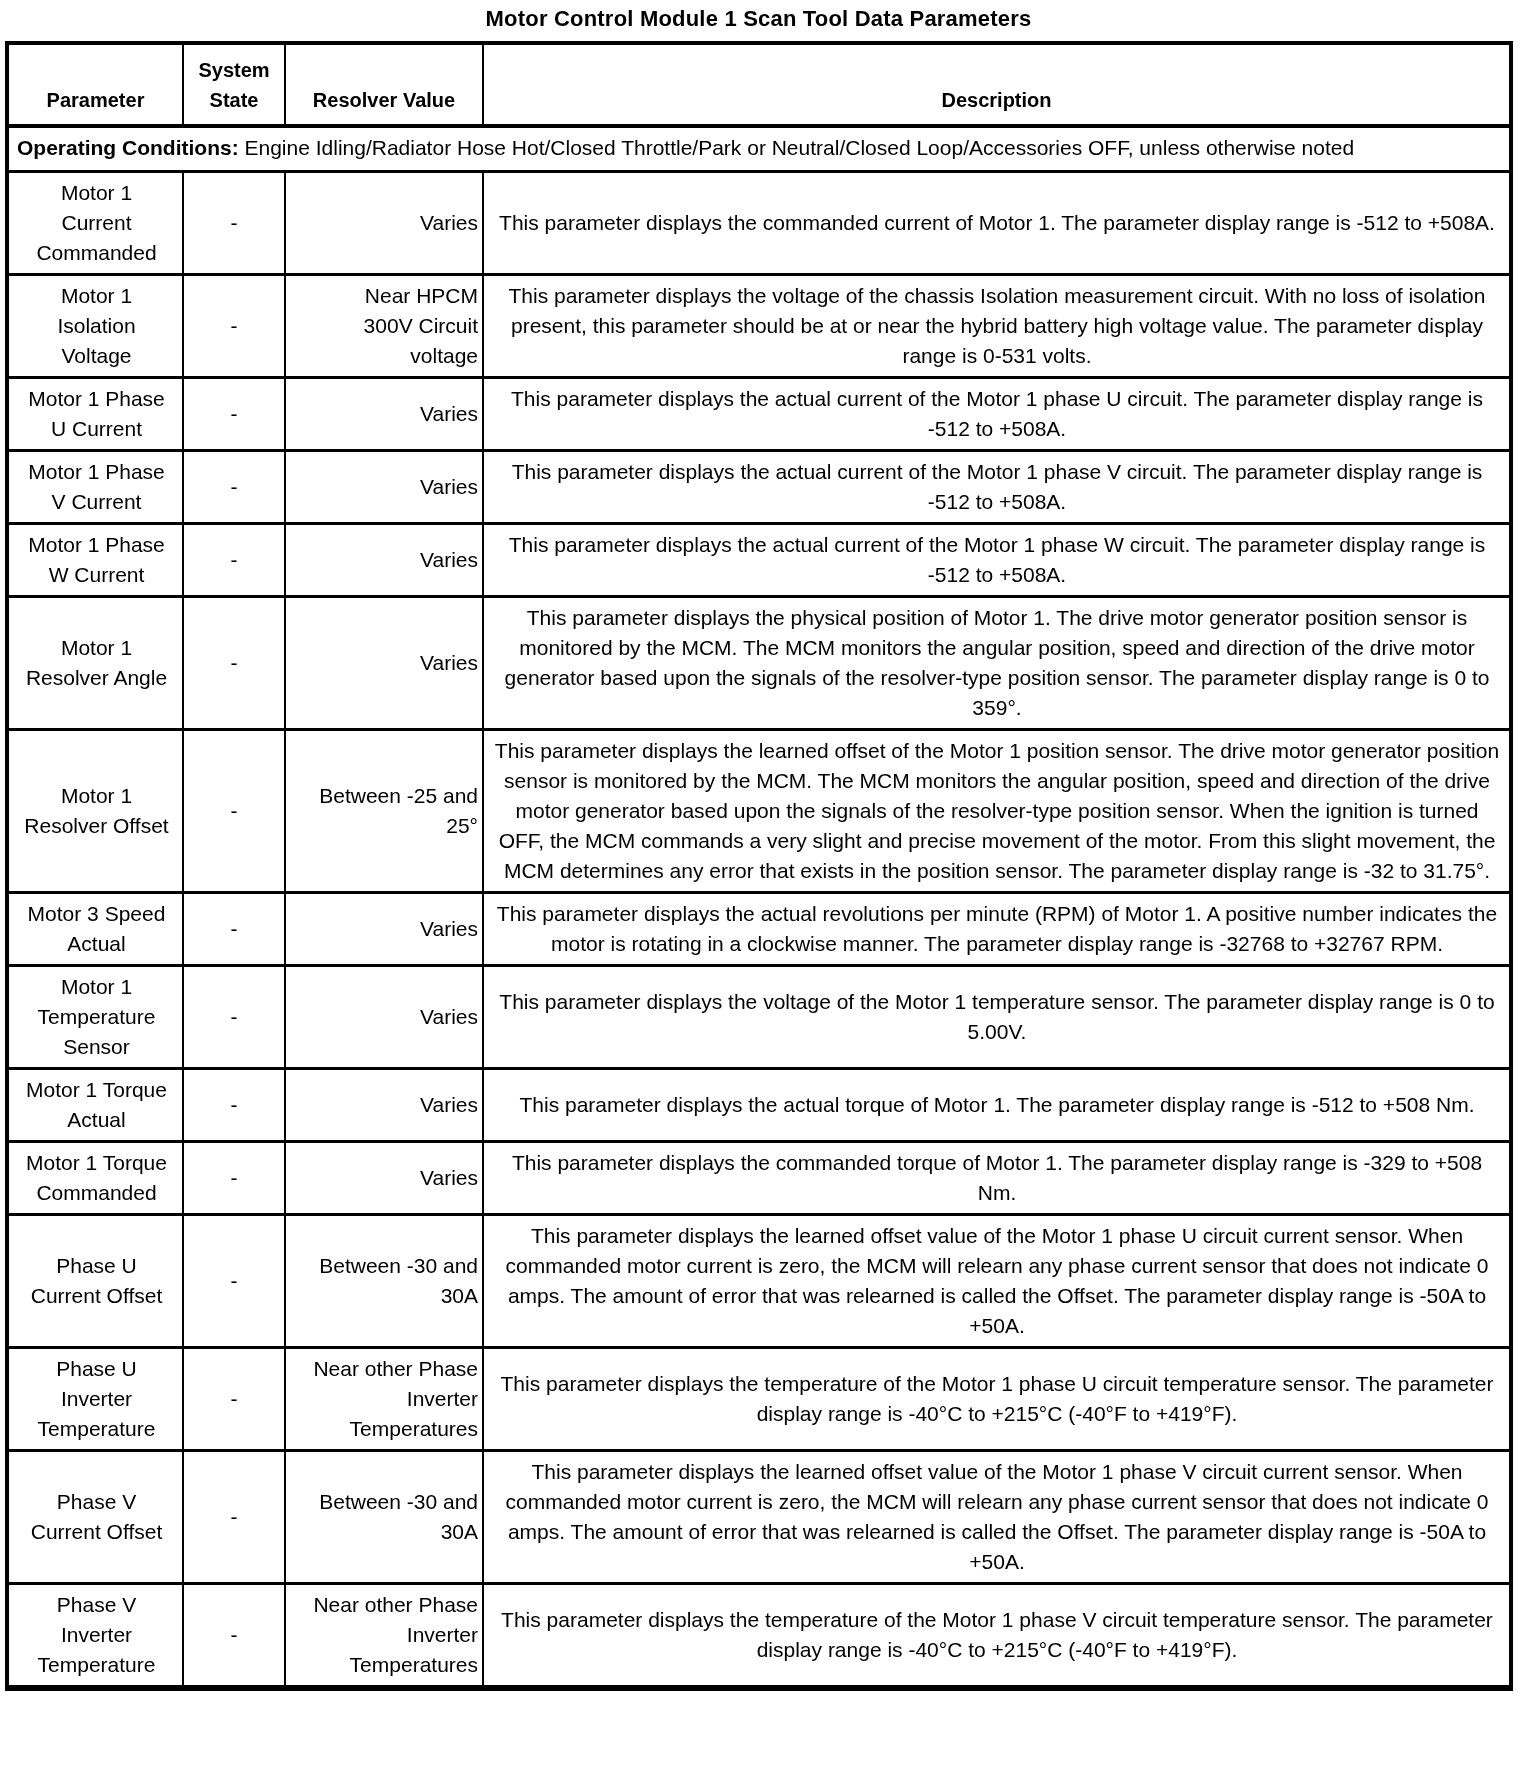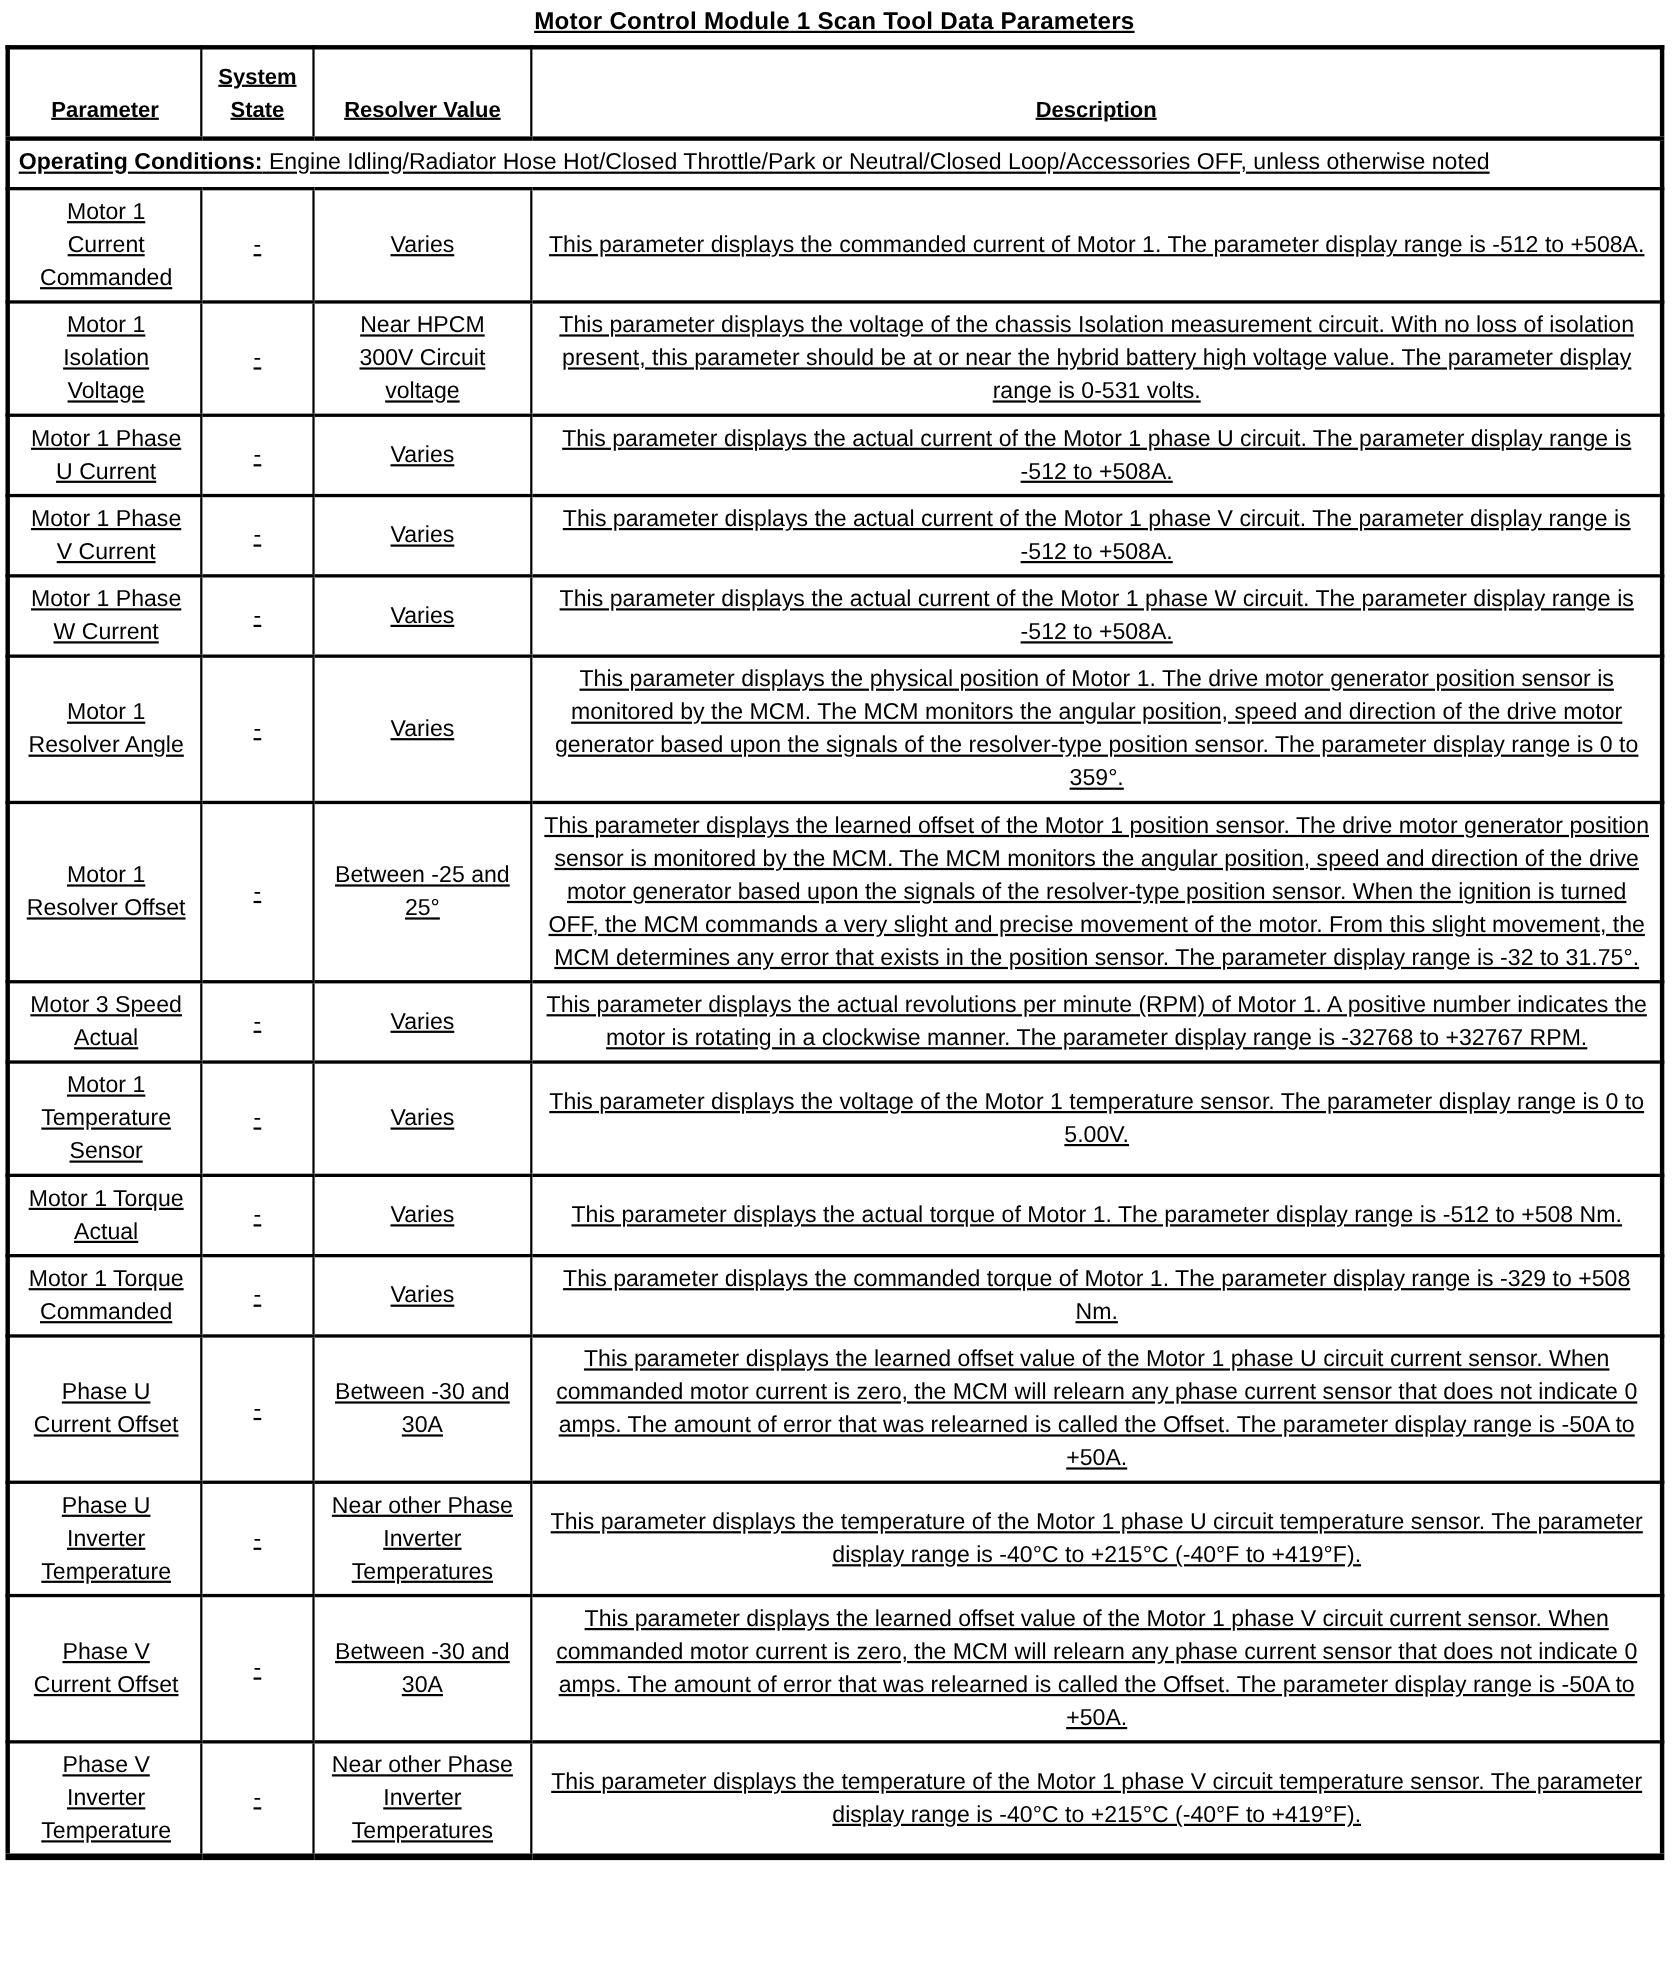--- a/index.html
+++ b/index.html
@@ -6,21 +6,20 @@
     margin: 0;
     padding: 0;
     background: #ffffff;
     color: #000000;
     font-family: "Liberation Sans", "DejaVu Sans", sans-serif;
   }
   .page {
     width: 1520px;
     box-sizing: border-box;
     padding: 4px 8px 6px 5px;
-    text-decoration: underline;
   }
   .doc-title {
     text-align: center;
     font-size: 22px;
     font-weight: bold;
     line-height: 26px;
     margin: 2px 0 9px 0;
     letter-spacing: 0.2px;
   }
   table.params {
@@ -58,21 +57,21 @@
   td.param {
     text-align: center;
     white-space: pre-line;
     padding-left: 6px;
     padding-right: 4px;
   }
   td.state {
     text-align: center;
   }
   td.expected {
-    text-align: center;
+    text-align: right;
     white-space: pre-line;
     padding-left: 4px;
     padding-right: 4px;
   }
   td.desc {
     text-align: center;
     padding-left: 9px;
   }
   tbody tr:last-child td {
     border-bottom: 6px solid #000;

